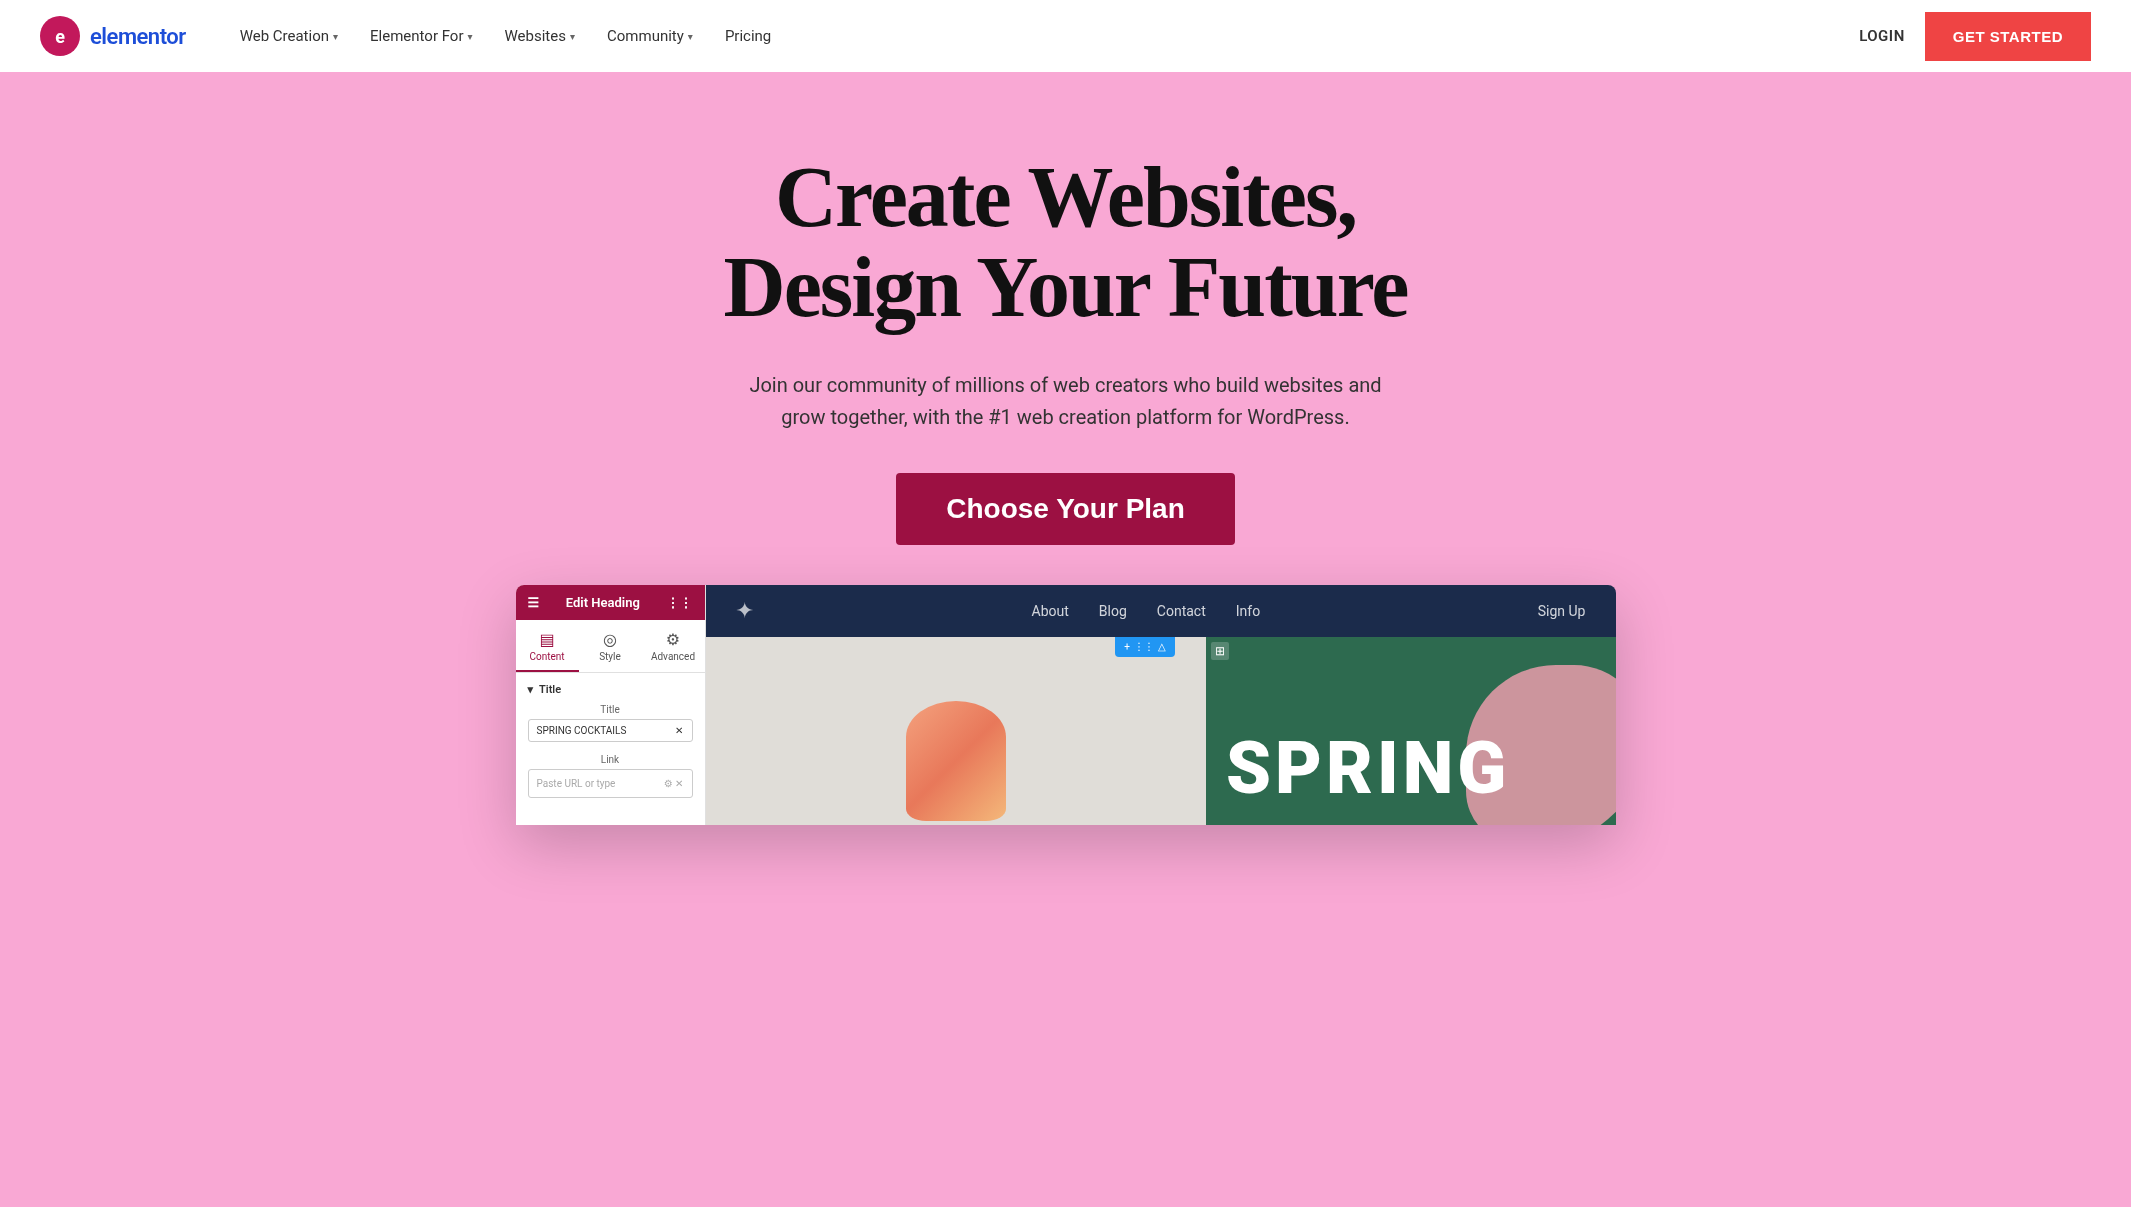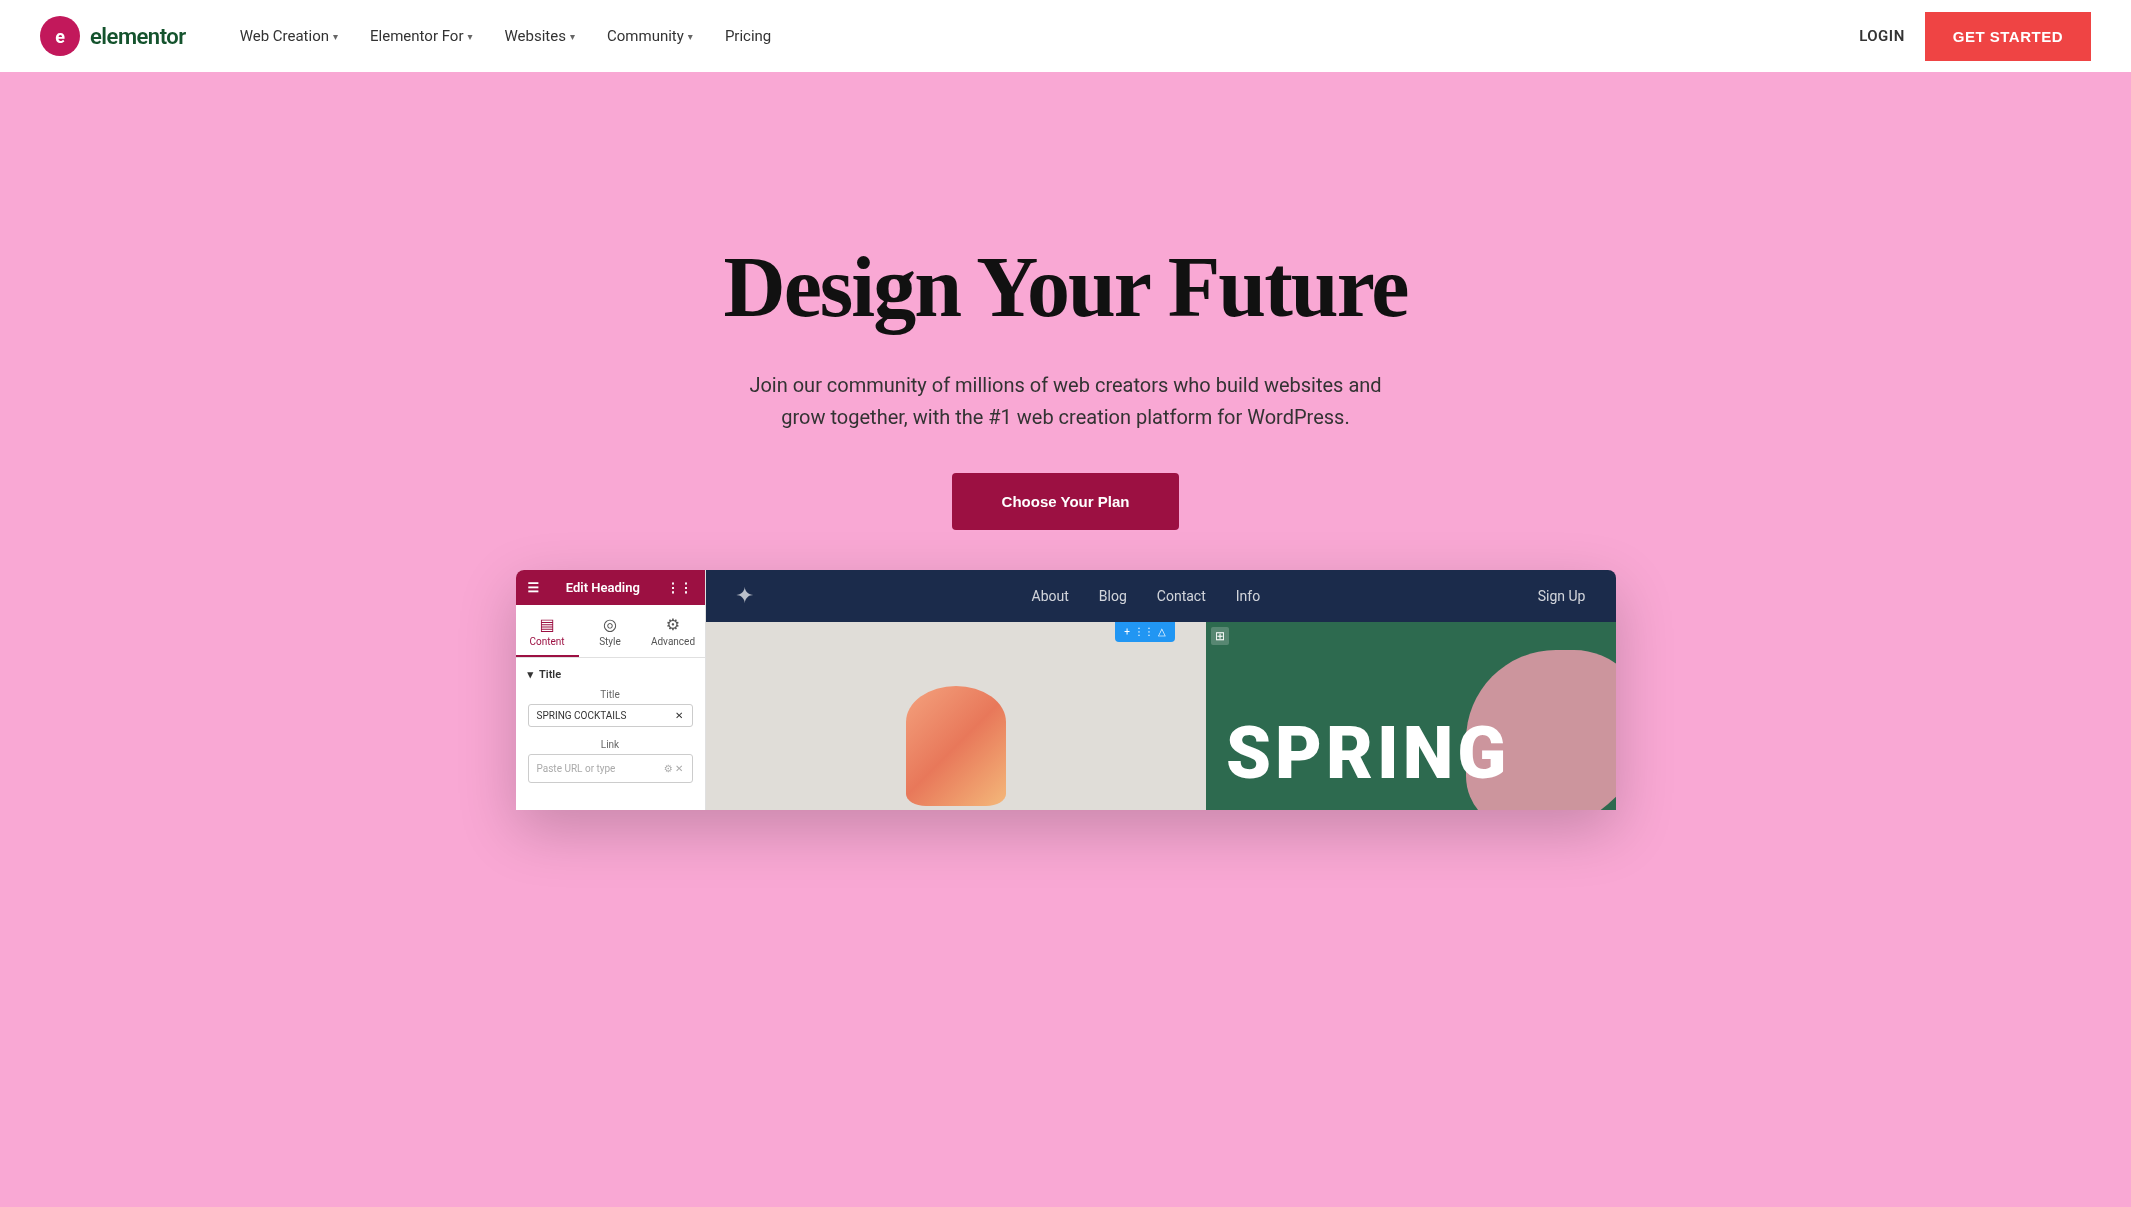--- a/index.html
+++ b/index.html
@@ -40,21 +40,21 @@
       display: flex;
       align-items: center;
       justify-content: center;
       color: white;
       font-weight: bold;
       font-size: 18px;
     }
     .logo-text {
       font-size: 22px;
       font-weight: 600;
-      color: #14532d;
+      color: #1d4ed8;
       letter-spacing: -0.5px;
     }
     .nav-links {
       display: flex;
       align-items: center;
       gap: 4px;
     }
     .nav-item {
       display: flex;
       align-items: center;
@@ -123,21 +123,21 @@
       line-height: 1.6;
       max-width: 640px;
       margin: 0 auto 40px;
     }
     .hero-cta {
       margin-bottom: 20px;
     }
     .choose-plan-btn {
       background: #9c1042;
       color: white;
-      font-size: 15px;
+      font-size: 28px;
       font-weight: 700;
       padding: 20px 50px;
       border: none;
       border-radius: 4px;
       cursor: pointer;
     }
     .free-version-text {
       font-size: 18px;
       color: #333;
     }
@@ -412,21 +412,21 @@
     </div>
   </div>
   <div class="navbar-right">
     <a class="login-btn">LOGIN</a>
     <button class="get-started-btn">GET STARTED</button>
   </div>
 </nav>
 
 <section class="hero">
   <h1 class="hero-title">
-    <br>
+    <span>Create Websites,</span><br>
     <span>Design Your Future</span>
   </h1>
   <p class="hero-subtitle">Join our community of millions of web creators who build websites and grow together, with the #1 web creation platform for WordPress.</p>
   <div class="hero-cta">
     <button class="choose-plan-btn">Choose Your Plan</button>
   </div>
 
   <div class="editor-preview">
 
     <div class="editor-left-panel">

